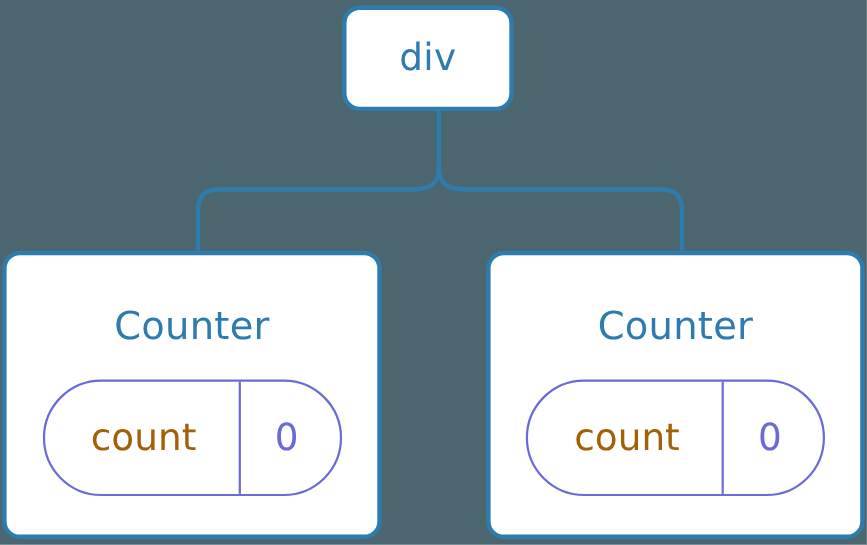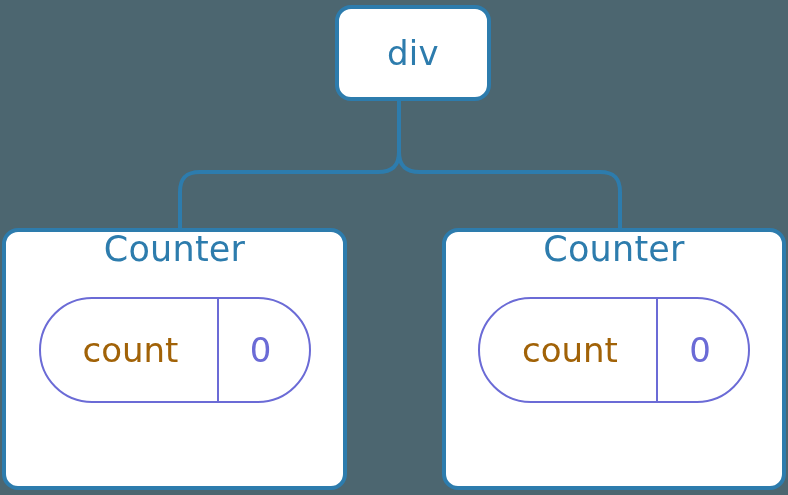--- a/index.html
+++ b/index.html
@@ -29,21 +29,21 @@
     position: absolute;
     background: #FFFFFF;
     border: 4px solid #2D7CAD;
     border-radius: 16px;
     box-sizing: border-box;
     display: flex;
     flex-direction: column;
     align-items: center;
   }
   #node-div {
-    left: 335px;
+    left: 311px;
     top: 5px;
     width: 156px;
     height: 96px;
     justify-content: center;
   }
   .node-title-div {
     color: #2D7CAD;
     font-size: 34px;
     line-height: 1;
     letter-spacing: 0.3px;
@@ -61,20 +61,21 @@
     top: 228px;
     width: 344px;
     height: 262px;
     border-bottom-left-radius: 16px;
     border-bottom-right-radius: 16px;
   }
   .node-title-counter {
     color: #2D7CAD;
     font-size: 35px;
     line-height: 1;
+    margin-top: 48px;
     letter-spacing: 0.2px;
   }
   .state-pill {
     margin-top: 30px;
     height: 106px;
     display: flex;
     align-items: stretch;
     border: 2px solid #6B6BD6;
     border-radius: 53px;
     box-sizing: border-box;

